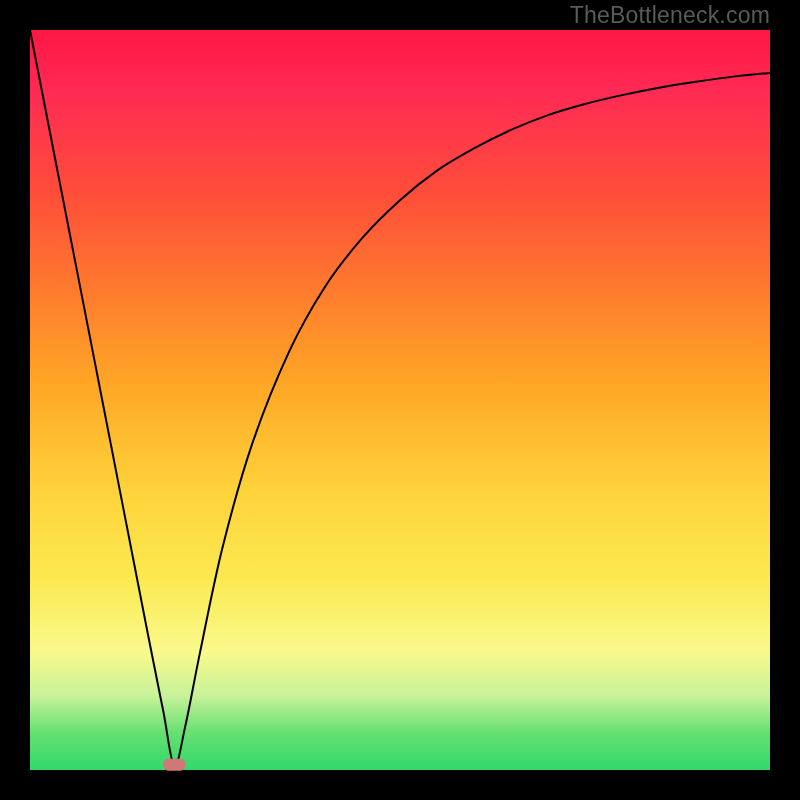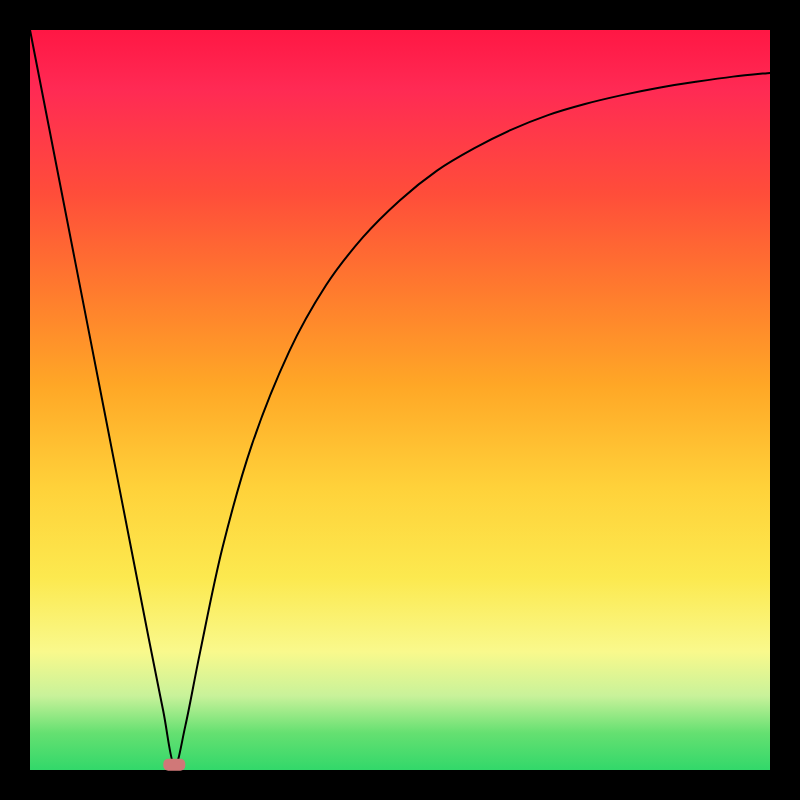--- a/index.html
+++ b/index.html
@@ -67,20 +67,21 @@
     font-weight: 400;
     letter-spacing: 0.2px;
     user-select: none;
   }
 </style>
 </head>
 <body>
 
 <div class="frame">
 
+  <div class="watermark">TheBottleneck.com</div>
 
   <div class="plot-area">
     <svg viewBox="0 0 740 740">
       <path id="curve-path" class="curve" d="M 0.00 0.00 C 4.93 25.28, 19.73 101.13, 29.60 151.70 C 39.47 202.27, 49.33 252.83, 59.20 303.40 C 69.07 353.97, 78.93 404.53, 88.80 455.10 C 98.67 505.67, 111.00 569.18, 118.40 606.80 C 125.80 644.42, 128.88 659.34, 133.20 680.80 C 137.52 702.26, 140.60 733.09, 144.30 735.56 C 148.00 738.03, 151.08 714.59, 155.40 695.60 C 159.72 676.61, 164.03 651.20, 170.20 621.60 C 176.37 592.00, 183.77 552.53, 192.40 518.00 C 201.03 483.47, 210.90 447.08, 222.00 414.40 C 233.10 381.72, 246.67 348.42, 259.00 321.90 C 271.33 295.38, 283.67 274.42, 296.00 255.30 C 308.33 236.18, 320.67 221.38, 333.00 207.20 C 345.33 193.02, 357.67 181.30, 370.00 170.20 C 382.33 159.10, 394.67 149.23, 407.00 140.60 C 419.33 131.97, 431.67 125.18, 444.00 118.40 C 456.33 111.62, 468.67 105.45, 481.00 99.90 C 493.33 94.35, 505.67 89.42, 518.00 85.10 C 530.33 80.78, 542.67 77.33, 555.00 74.00 C 567.33 70.67, 579.67 67.83, 592.00 65.12 C 604.33 62.41, 616.67 59.94, 629.00 57.72 C 641.33 55.50, 653.67 53.65, 666.00 51.80 C 678.33 49.95, 690.67 48.10, 703.00 46.62 C 715.33 45.14, 733.83 43.54, 740.00 42.92"></path>
       <rect id="min-marker" class="marker" rx="5" ry="5" width="22" height="12" x="133.30" y="728.82" fill="#d07878"></rect>
     </svg>
   </div>
 
 </div>
 

